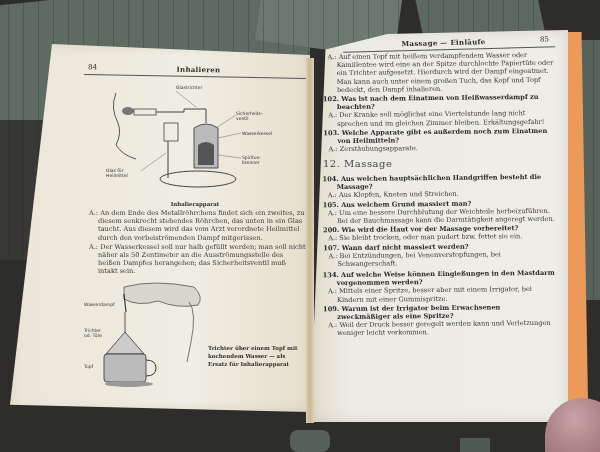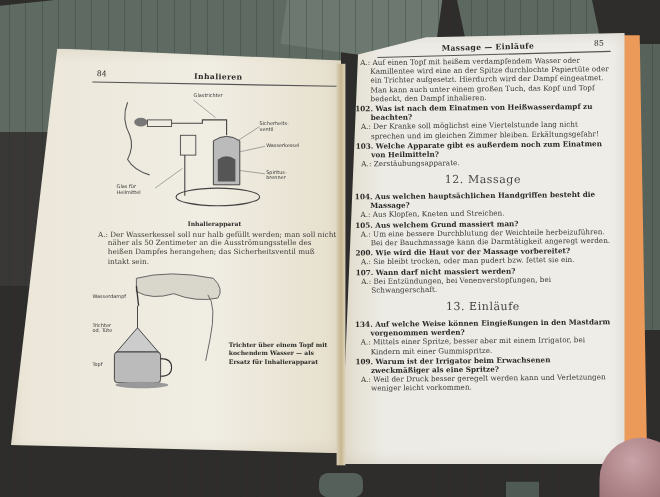--- a/index.html
+++ b/index.html
@@ -57,21 +57,21 @@
     .fig1 { width: 170px; height: 115px; margin-left: 22px; }
     .fig2 { width: 230px; height: 115px; margin-top: 6px; }
     .fig-label { position: absolute; font-size: 4.5px; color: #333; font-family: "DejaVu Sans", sans-serif; }
     .caption { font-size: 5.5px; font-weight: bold; text-align: center; margin-top: 3px; }
     .side-caption { position: absolute; left: 124px; top: 62px; width: 95px; font-size: 5.5px; font-weight: bold; line-height: 8px; }
 
     .qa { font-size: 6.6px; line-height: 8.2px; margin-top: 2px; }
     .q { font-weight: bold; padding-left: 14px; text-indent: -14px; }
     .a { padding-left: 14px; text-indent: -9px; color: #3a3936; }
     .qa-block { margin-top: 1px; }
-    .section-head { text-align: center; font-size: 10px; color: #444; margin: 6px 0 5px; letter-spacing: 0.5px; }
+    .section-head { font-size: 10px; color: #444; margin: 6px 0 5px; letter-spacing: 0.5px; }
     .right-col .qa { transform: rotate(-0.6deg); }
 
     
     .thumb { position: absolute; left: 545px; top: 398px; width: 75px; height: 70px; border-radius: 40px 40px 10px 10px;
       background: radial-gradient(ellipse at 40% 30%, #c9a3a8, #9c7275 70%); }
   </style>
 </head>
 <body>
 
 <div class="bg">
@@ -117,20 +117,21 @@
       </svg>
       <span class="fig-label" style="left:70px;top:2px">Glastrichter</span>
       <span class="fig-label" style="left:130px;top:28px;width:30px">Sicherheits-ventil</span>
       <span class="fig-label" style="left:136px;top:48px">Wasserkessel</span>
       <span class="fig-label" style="left:136px;top:72px;width:26px">Spiritus-brenner</span>
       <span class="fig-label" style="left:0px;top:85px;width:30px">Glas für Heilmittel</span>
     </div>
     <div class="caption">Inhalierapparat</div>
 
     <div class="qa">
+      <div class="a">A.: An dem Ende des Metallröhrchens findet sich ein zweites, zu diesem senkrecht stehendes Röhrchen, das unten in ein Glas taucht. Aus diesem wird das vom Arzt verordnete Heilmittel durch den vorbeiströmenden Dampf mitgerissen.</div>
       <div class="qa-block">
         <div class="a">A.: Der Wasserkessel soll nur halb gefüllt werden; man soll nicht näher als 50 Zentimeter an die Ausströmungsstelle des heißen Dampfes herangehen; das Sicherheitsventil muß intakt sein.</div>
       </div>
     </div>
 
     <div class="figure fig2">
       <svg width="230" height="115" viewBox="0 0 230 115">
         <path d="M40 5 q30 -8 70 0 q10 10 4 18 q-20 4 -40 -4 q-20 6 -34 -2 z" fill="#d9d6cc" stroke="#555" stroke-width="0.8"></path>
         <path d="M105 20 q8 10 2 40 l-4 20" fill="none" stroke="#555" stroke-width="0.8"></path>
         <line x1="40" y1="12" x2="42" y2="30" stroke="#333" stroke-width="1.2"></line>
@@ -179,21 +180,20 @@
       <div class="qa-block">
         <div class="q"><span>200.</span> <span>Wie wird die Haut vor der Massage vorbereitet?</span></div>
         <div class="a">A.: Sie bleibt trocken, oder man pudert bzw. fettet sie ein.</div>
       </div>
       <div class="qa-block">
         <div class="q"><span>107.</span> <span>Wann darf nicht massiert werden?</span></div>
         <div class="a">A.: Bei Entzündungen, bei Venenverstopfungen, bei Schwangerschaft.</div>
       </div>
     </div>
 
-    <div class="section-head">13. Einläufe</div>
 
     <div class="qa">
       <div class="qa-block">
         <div class="q"><span>134.</span> <span>Auf welche Weise können Eingießungen in den Mastdarm vorgenommen werden?</span></div>
         <div class="a">A.: Mittels einer Spritze, besser aber mit einem Irrigator, bei Kindern mit einer Gummispritze.</div>
       </div>
       <div class="qa-block">
         <div class="q"><span>109.</span> <span>Warum ist der Irrigator beim Erwachsenen zweckmäßiger als eine Spritze?</span></div>
         <div class="a">A.: Weil der Druck besser geregelt werden kann und Verletzungen weniger leicht vorkommen.</div>
       </div>

